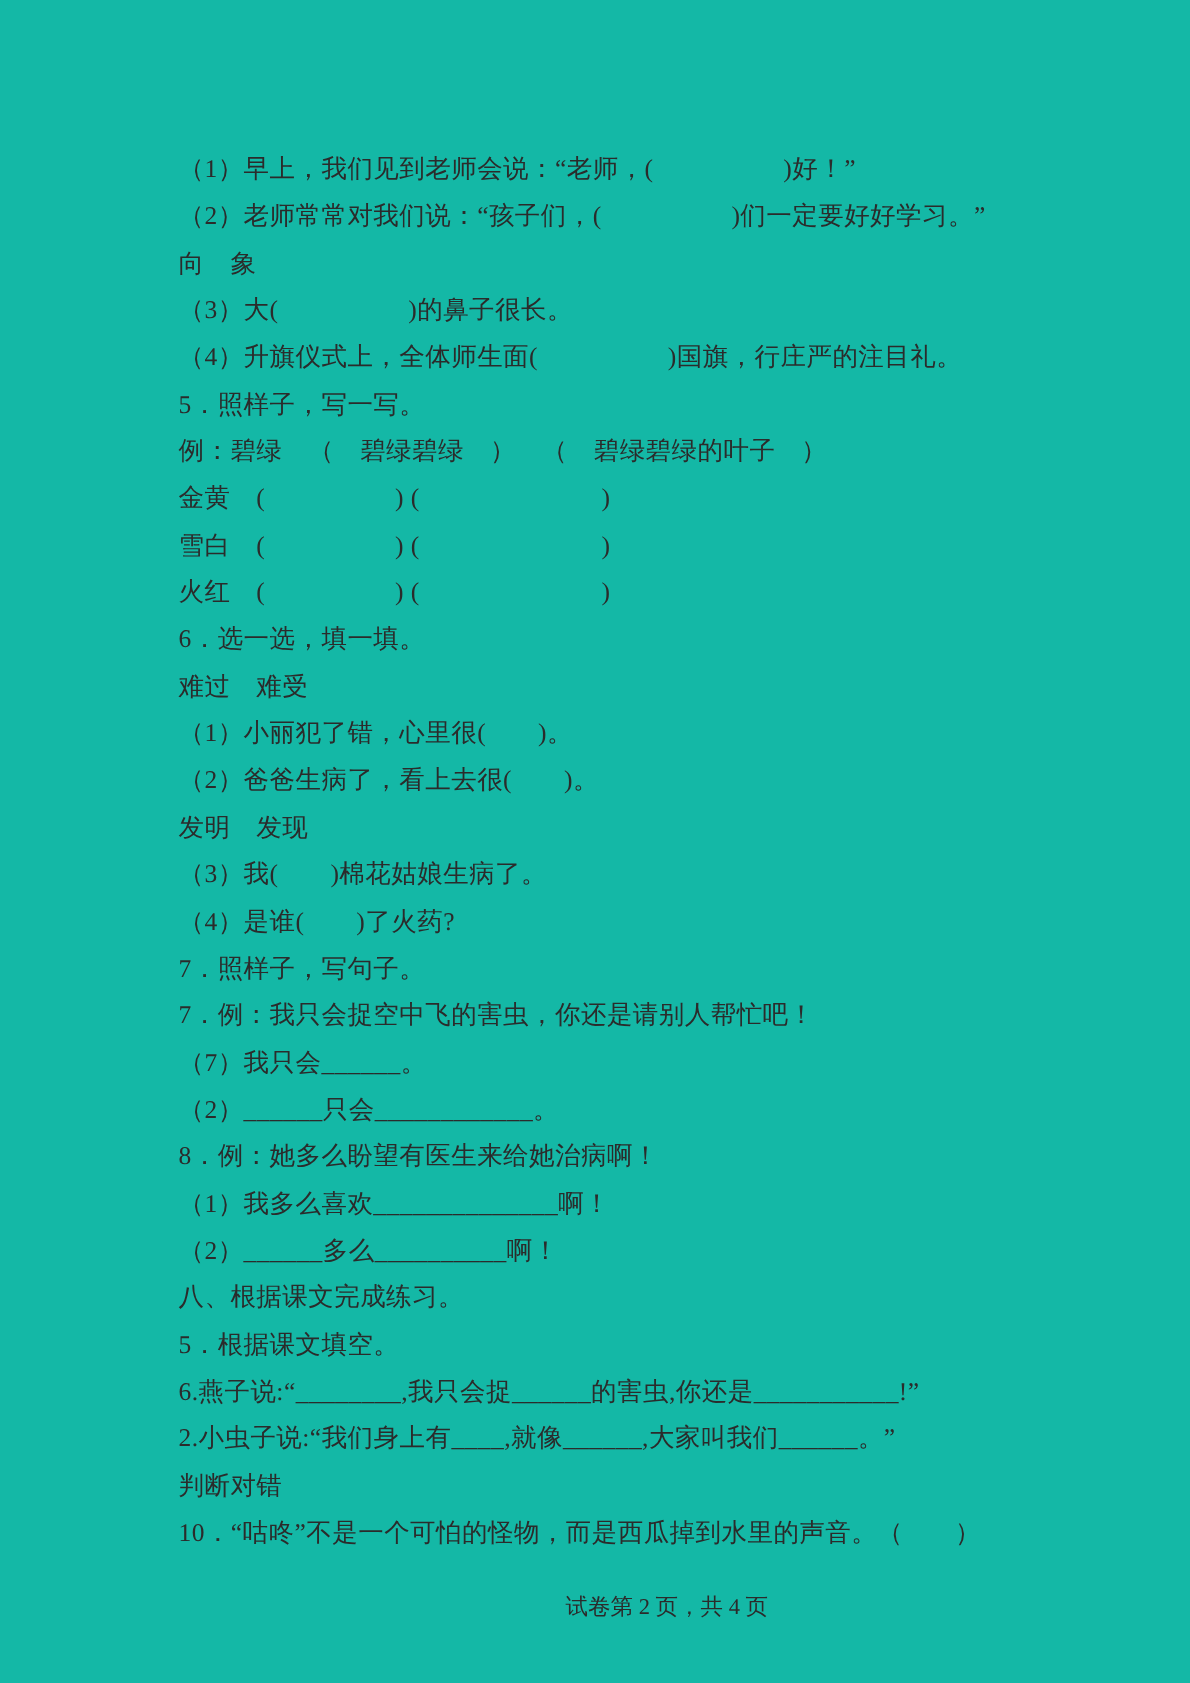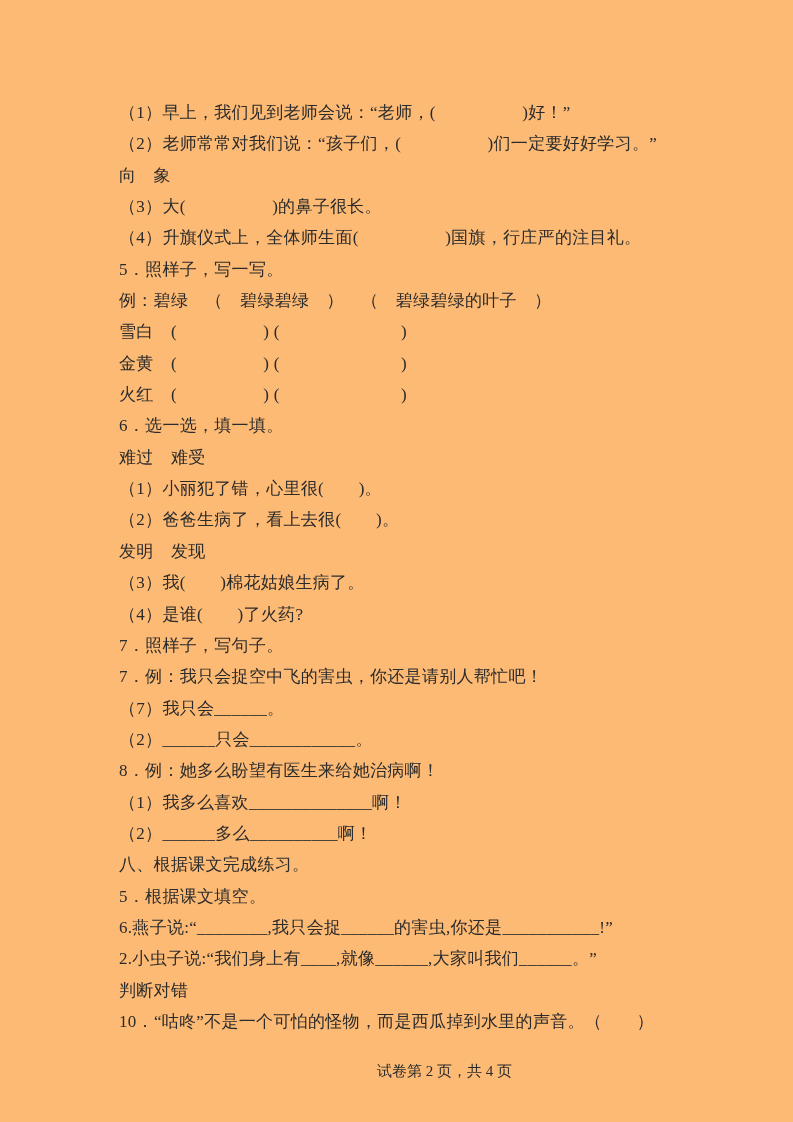--- a/index.html
+++ b/index.html
@@ -11,21 +11,21 @@
     height: 1122px;
     background: #ffffff;
     position: relative;
     overflow: hidden;
     font-family: "Liberation Serif", "DejaVu Serif", serif;
     color: #2b2b2b;
   }
   .page {
     position: absolute;
     inset: 0;
-    background: #fdba74;
+    background: #14b8a6;
   }
   .content {
     position: absolute;
     left: 119px;
     top: 97px;
     right: 30px;
   }
   .line {
     height: 31.35px;
     line-height: 31.35px;
@@ -50,22 +50,22 @@
 
 <div class="page">
   <div class="content">
     <div class="line">（1）早上，我们见到老师会说：“老师，(　　　　　)好！”</div>
     <div class="line">（2）老师常常对我们说：“孩子们，(　　　　　)们一定要好好学习。”</div>
     <div class="line">向　象</div>
     <div class="line">（3）大(　　　　　)的鼻子很长。</div>
     <div class="line">（4）升旗仪式上，全体师生面(　　　　　)国旗，行庄严的注目礼。</div>
     <div class="line">5．照样子，写一写。</div>
     <div class="line">例：碧绿　（　碧绿碧绿　）　（　碧绿碧绿的叶子　）</div>
+    <div class="line">金黄　(　　　　　) (　　　　　　　)</div>
     <div class="line">雪白　(　　　　　) (　　　　　　　)</div>
-    <div class="line">金黄　(　　　　　) (　　　　　　　)</div>
     <div class="line">火红　(　　　　　) (　　　　　　　)</div>
     <div class="line">6．选一选，填一填。</div>
     <div class="line">难过　难受</div>
     <div class="line">（1）小丽犯了错，心里很(　　)。</div>
     <div class="line">（2）爸爸生病了，看上去很(　　)。</div>
     <div class="line">发明　发现</div>
     <div class="line">（3）我(　　)棉花姑娘生病了。</div>
     <div class="line">（4）是谁(　　)了火药?</div>
     <div class="line">7．照样子，写句子。</div>
     <div class="line">7．例：我只会捉空中飞的害虫，你还是请别人帮忙吧！</div>

